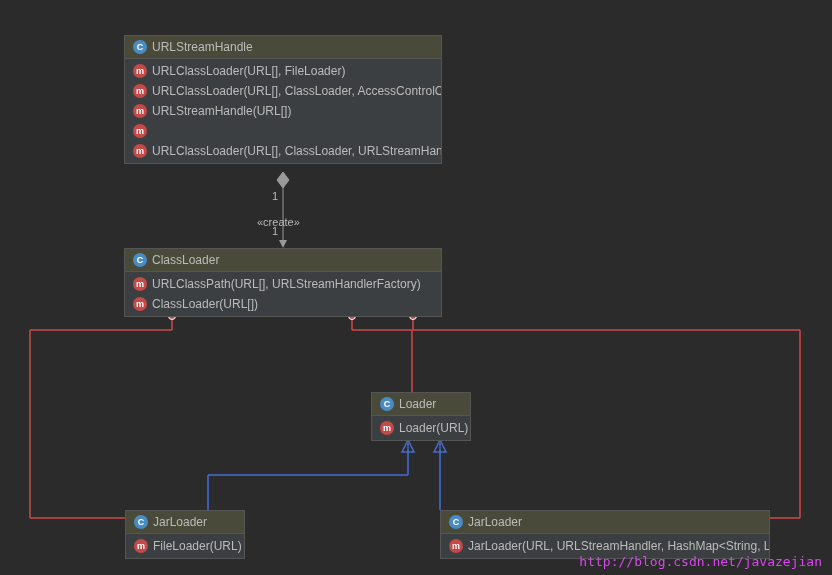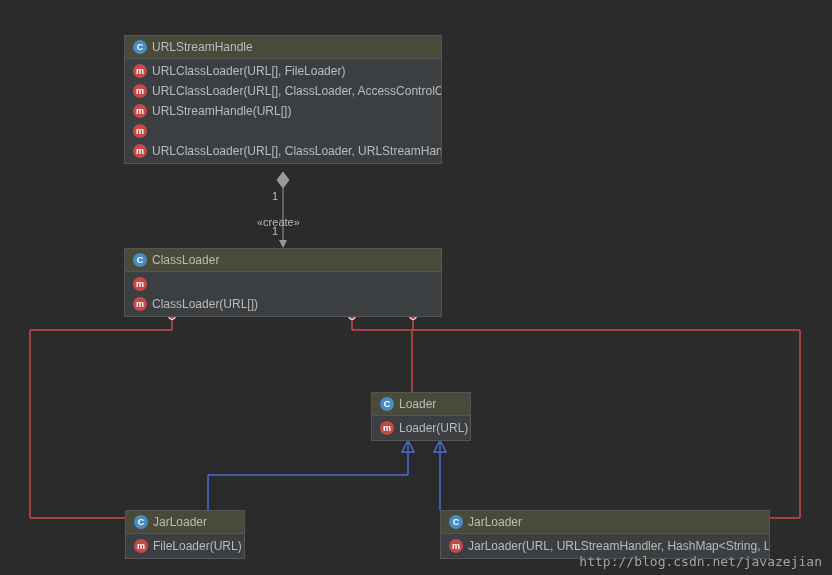--- a/index.html
+++ b/index.html
@@ -6,21 +6,21 @@
 body{background:#2b2b2b;font-family:Arial,sans-serif;font-size:12px;color:#bbb;width:832px;height:575px;position:relative;overflow:hidden}
 .class-box{position:absolute;background:#3c3f41;border:1px solid #555}
 .class-header{background:#4a4a3a;padding:4px 8px;display:flex;align-items:center;gap:5px;border-bottom:1px solid #555}
 .class-members{padding:2px 0}
 .member-row{padding:3px 8px;display:flex;align-items:center;gap:5px;white-space:nowrap;overflow:hidden}
 .icon{width:14px;height:14px;border-radius:50%;display:inline-flex;align-items:center;justify-content:center;font-size:9px;font-weight:bold;flex-shrink:0}
 .ic-c{background:#4a8bc4;color:#fff}
 .ic-m{background:#c44a4a;color:#fff}
 .ic-cs{background:#4a8bc4;color:#fff}
 svg.connectors{position:absolute;top:0;left:0;width:832px;height:575px;pointer-events:none}
-.watermark{position:absolute;bottom:6px;right:10px;color:#a3a3a3;font-size:13px;font-family:monospace}
+.watermark{position:absolute;bottom:6px;right:10px;color:#d946ef;font-size:13px;font-family:monospace}
 .lbl{position:absolute;color:#bbb;font-size:11px}
 .dot{position:absolute;width:8px;height:8px;border-radius:50%;background:#c44a4a;border:1px solid #fff}
 </style>
 </head>
 <body>
 
 <svg class="connectors">
 
   <polygon points="283,172 289,180 283,188 277,180" fill="#999" stroke="#999"></polygon>
   <line x1="283" y1="188" x2="283" y2="245" stroke="#999" stroke-width="1"></line>
@@ -86,20 +86,21 @@
 </div>
 
 <div class="class-box" style="left:124px;top:248px;width:318px">
   <div class="class-header">
     <span class="icon ic-c">C</span>
     <span>ClassLoader</span>
   </div>
   <div class="class-members">
     <div class="member-row">
         <span class="icon ic-m">m</span>
+        <span>URLClassPath(URL[], URLStreamHandlerFactory)</span>
       </div>
     <div class="member-row">
         <span class="icon ic-m">m</span>
         <span>ClassLoader(URL[])</span>
       </div>
   </div>
 </div>
 
 <div class="class-box" style="left:371px;top:392px;width:100px">
   <div class="class-header">

